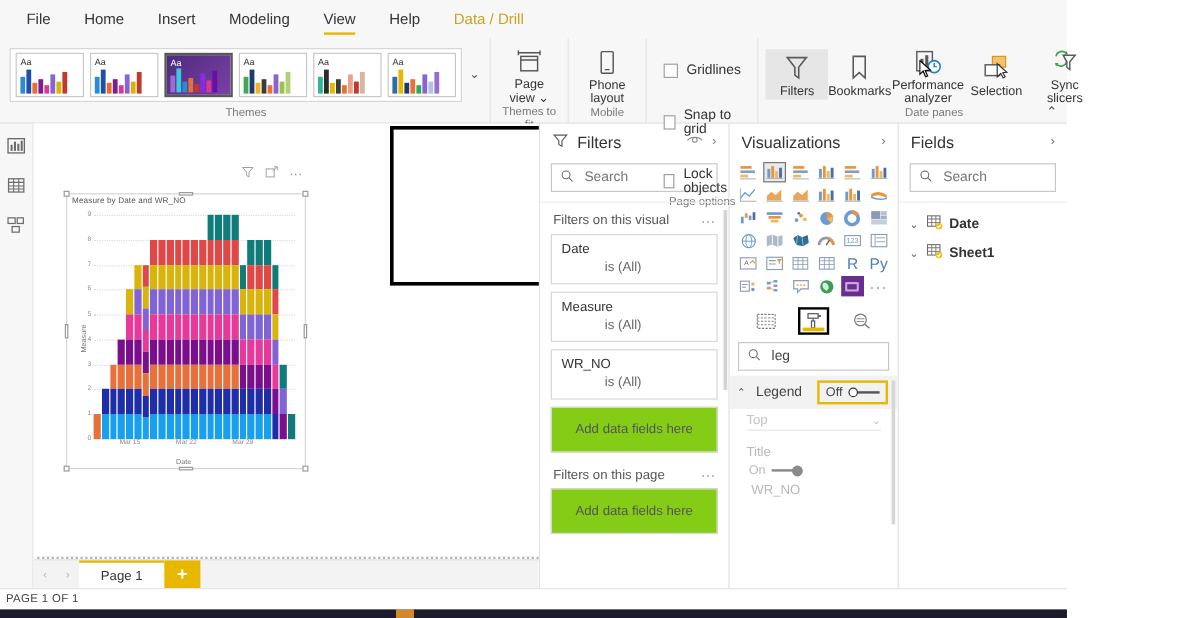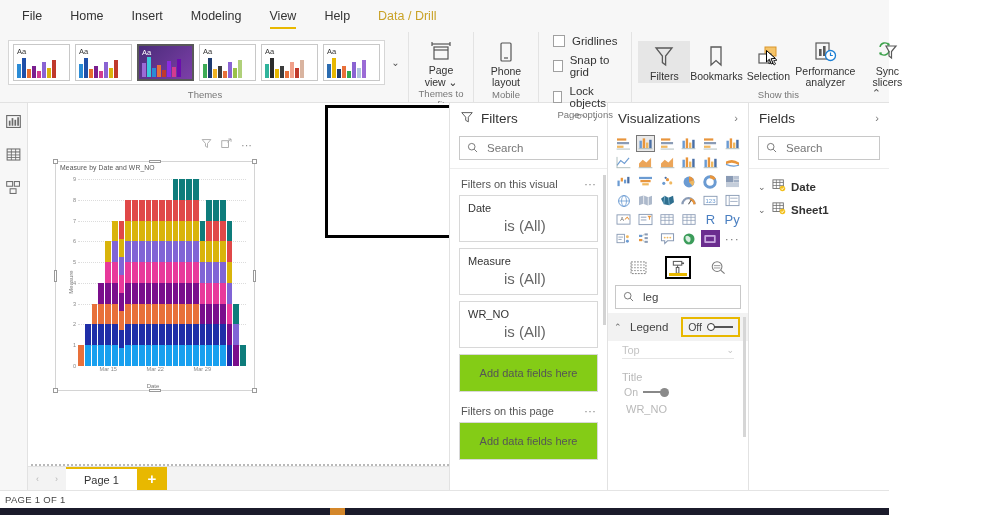--- a/index.html
+++ b/index.html
@@ -47,21 +47,21 @@
   .bigbtn { display:flex; flex-direction:column; align-items:center; justify-content:flex-start;
             width:52px; padding-top:2px; cursor:pointer; }
   .bigbtn .bico { height:28px; display:flex; align-items:center; justify-content:center; }
   .bigbtn .blab { font-size:10.5px; color:#333; text-align:center; line-height:11.5px; }
   .bigbtn.wide { width:62px; }
   .bigbtn.sel { background:#e6e6e6; }
 
   
   .checks { display:flex; flex-direction:column; justify-content:center; gap:7px;
             padding:0 8px; height:100%; }
-  .chk { display:flex; align-items:center; gap:7px; cursor:pointer; font-size:11.5px; color:#333; }
+  .chk { display:flex; align-items:center; gap:7px; cursor:pointer; font-size:11.5px; color:#333;margin-top:18px; }
   .chkbox { width:12px; height:12px; border:1px solid #a0a0a0; background:#fff; }
 
   .collapse-ribbon { position:absolute; right:8px; bottom:2px; font-size:11px; color:#555;
                      cursor:pointer; }
 
   
   .main { flex:1; display:flex; min-height:0; }
 
   
   .rail { width:28px; background:#f7f7f7; border-right:1px solid #e2e2e2;
@@ -129,21 +129,21 @@
 
   
   .filters-pane { width:158px; }
   .filters-body { flex:1; overflow:hidden; border-top:1px solid #ededed; padding:0 9px;
                   position:relative; }
   .f-sec-head { display:flex; align-items:center; padding:9px 2px 5px; }
   .f-sec-title { font-size:11px; color:#555; flex:1; }
   .f-card { border:1px solid #d8d8d8; background:#fff; padding:6px 8px 7px; margin-bottom:6px;
             cursor:pointer; }
   .f-card-name { font-size:11px; color:#333; margin-bottom:3px; }
-  .f-card-sub { font-size:15px; color:#666;padding-left:36px; }
+  .f-card-sub { font-size:11px; color:#666;padding-left:36px; }
   .f-drop { border:1px solid #d8d8d8; background:#84cc16; padding:12px 8px; text-align:center;
             font-size:11px; color:#555; margin-bottom:4px; }
   .pane-scroll { position:absolute; right:1px; top:6px; width:3px; height:150px;
                  background:#d3d3d3; }
 
   
   .viz-pane { width:141px; }
   .viz-grid { display:grid; grid-template-columns:repeat(6,1fr); gap:2px; padding:2px 6px 4px; }
   .viz-cell { height:17px; display:flex; align-items:center; justify-content:center;
               cursor:pointer; border:1px solid transparent; }
@@ -367,61 +367,61 @@
             <div class="blab">Filters</div>
           </div>
           <div class="bigbtn">
             <div class="bico">
               <svg width="22" height="24" viewBox="0 0 22 24">
                 <path d="M6 2 L16 2 L16 20 L11 15.5 L6 20 Z" fill="none" stroke="#5a5a5a" stroke-width="1.3"></path>
               </svg>
             </div>
             <div class="blab">Bookmarks</div>
           </div>
-          <div class="bigbtn">
-            <div class="bico">
-              <svg width="24" height="24" viewBox="0 0 24 24">
-                <rect x="9" y="2" width="11" height="9" fill="#f5c46a" stroke="#d9952a" stroke-width="1"></rect>
-                <rect x="3" y="9" width="12" height="9" fill="#fff" stroke="#5a5a5a" stroke-width="1.2"></rect>
-                <path d="M13 8 L13 19 L16 16.3 L18 20 L19.6 19 L17.7 15.6 L21 15.2 Z" fill="#fff" stroke="#333" stroke-width="1"></path>
-              </svg>
-            </div>
-            <div class="blab">Selection</div>
-          </div>
           <div class="bigbtn wide">
             <div class="bico">
               <svg width="24" height="24" viewBox="0 0 24 24">
                 <rect x="3" y="3" width="13" height="16" fill="none" stroke="#5a5a5a" stroke-width="1.2"></rect>
                 <rect x="6" y="9" width="2.6" height="7" fill="#5a5a5a"></rect>
                 <rect x="10" y="6" width="2.6" height="10" fill="#5a5a5a"></rect>
                 <circle cx="17.5" cy="15.5" r="5" fill="#fff" stroke="#1b7fd4" stroke-width="1.3"></circle>
                 <path d="M17.5 12.5 L17.5 15.5 L19.8 15.5" fill="none" stroke="#1b7fd4" stroke-width="1.2"></path>
               </svg>
             </div>
             <div class="blab">Performance</div>
             <div class="blab">analyzer</div>
           </div>
+          <div class="bigbtn">
+            <div class="bico">
+              <svg width="24" height="24" viewBox="0 0 24 24">
+                <rect x="9" y="2" width="11" height="9" fill="#f5c46a" stroke="#d9952a" stroke-width="1"></rect>
+                <rect x="3" y="9" width="12" height="9" fill="#fff" stroke="#5a5a5a" stroke-width="1.2"></rect>
+                <path d="M13 8 L13 19 L16 16.3 L18 20 L19.6 19 L17.7 15.6 L21 15.2 Z" fill="#fff" stroke="#333" stroke-width="1"></path>
+              </svg>
+            </div>
+            <div class="blab">Selection</div>
+          </div>
           <div class="bigbtn wide">
             <div class="bico">
               <svg width="24" height="24" viewBox="0 0 24 24">
                 <path d="M5 7 A5 5 0 0 1 14 5" fill="none" stroke="#3ba14a" stroke-width="1.4"></path>
                 <path d="M14 2.5 L14.8 5.4 L11.9 5.6 Z" fill="#3ba14a"></path>
                 <path d="M14 11 A5 5 0 0 1 5 13" fill="none" stroke="#3ba14a" stroke-width="1.4"></path>
                 <path d="M5 15.5 L4.2 12.6 L7.1 12.4 Z" fill="#3ba14a"></path>
                 <path d="M11 6 L21 6 L16.5 11.5 L16.5 18 L14 16 L14 11.5 Z" fill="none" stroke="#5a5a5a" stroke-width="1.2"></path>
               </svg>
             </div>
             <div class="blab">Sync</div>
             <div class="blab">slicers</div>
           </div>
           <div style="position: absolute; left: 134px; top: 18px; width: 11px; height: 15px; pointer-events: none;"><svg width="11" height="15" viewBox="0 0 11 15">
               <path d="M0.5 0.5 L0.5 12 L3.3 9.3 L5.3 14 L7 13.2 L5 8.8 L9.3 8.4 Z" fill="#fff" stroke="#000" stroke-width="1"></path>
             </svg></div>
         </div>
-      <div class="rgroup-label">Show this</div>
+      <div class="rgroup-label">Date panes</div>
     </div>
 
     <div class="collapse-ribbon">⌃</div>
   </div>
 
   <div class="main">
 
     <div class="rail">
       <div class="rail-ico">
         <svg width="17" height="17" viewBox="0 0 20 20">

